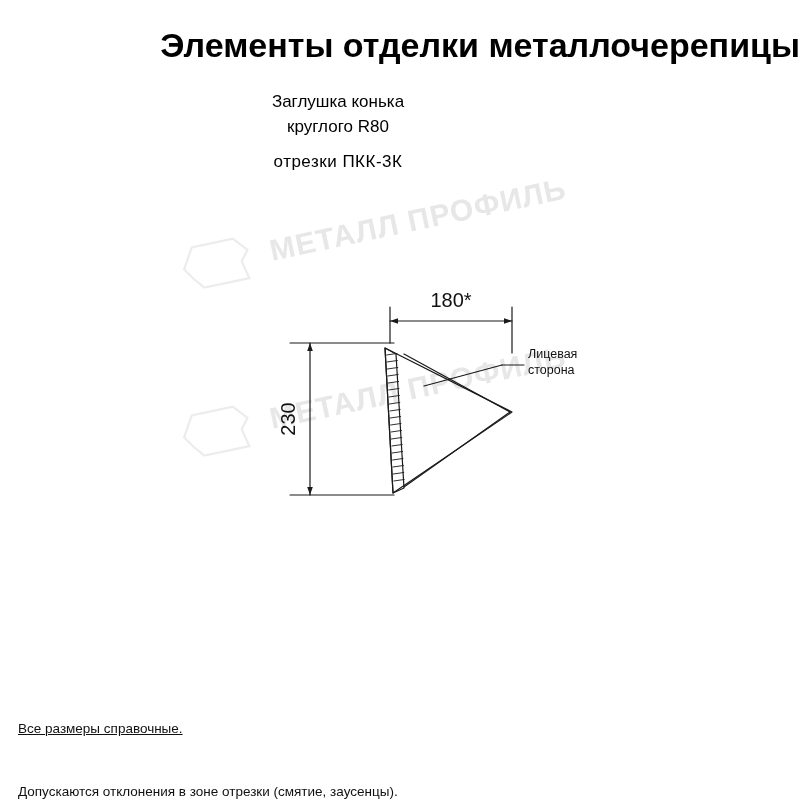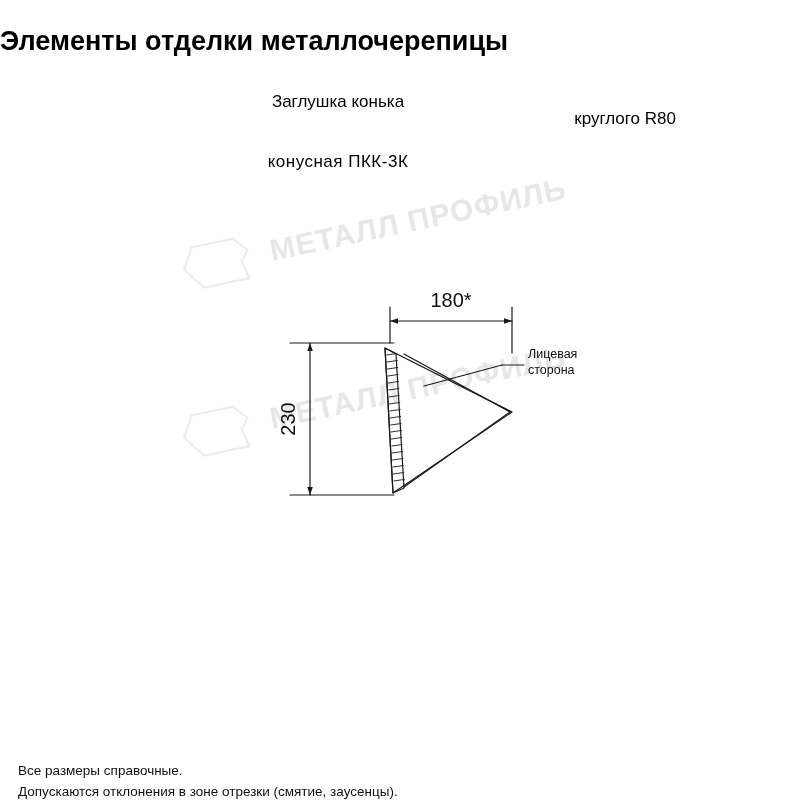--- a/index.html
+++ b/index.html
@@ -17,54 +17,54 @@
   }
   .page {
     position: absolute;
     inset: 0;
   }
   .title {
     position: absolute;
     top: 26px;
     left: 0;
     width: 800px;
-    text-align: left;
-    font-size: 27px;
+    text-align: right;
+    font-size: 34px;
     font-weight: bold;
     letter-spacing: 0px;
     color: #000000;
   }
   .subtitle {
     position: absolute;
     left: 0;
     width: 676px;
     text-align: center;
     font-size: 17px;
     color: #000000;
   }
   .sub1 { top: 92px; }
-  .sub2 { top: 109px; text-align: right; }
+  .sub2 { top: 117px; }
   .sub3 { top: 152px; letter-spacing: 0.5px; }
 
   .drawing {
     position: absolute;
     left: 172px;
     top: 215px;
     width: 480px;
     height: 330px;
   }
   .drawing svg { display: block; }
 
   .footer {
     position: absolute;
     left: 18px;
     font-size: 13.5px;
     color: #111;
   }
-  .footer1 { top: 763px; }
+  .footer1 { top: 721px; text-decoration: underline; }
   .footer2 { top: 784px; }
 
   
   .wm {
     position: absolute;
     pointer-events: none;
     opacity: 1;
   }
   .wm svg { display: block; }
   .wm-text {
@@ -96,21 +96,21 @@
   <div class="wm wm2">
     <svg width="470" height="80" viewBox="0 0 470 80">
       <path class="wm-shape" d="M8 40 L20 20 L62 20 L74 34 L66 44 L70 62 L24 62 L16 52 Z"></path>
       <text class="wm-text" x="96" y="50">МЕТАЛЛ ПРОФИЛЬ</text>
     </svg>
   </div>
 
   <div class="title">Элементы отделки металлочерепицы</div>
   <div class="subtitle sub1">Заглушка конька</div>
   <div class="subtitle sub2">круглого R80</div>
-  <div class="subtitle sub3">конусная  ПКК-3К</div>
+  <div class="subtitle sub3">отрезки  ПКК-3К</div>
 
   <div class="drawing">
     <svg width="480" height="330" viewBox="0 0 480 330">
       <g fill="none" stroke="#1a1a1a" stroke-width="1.2" stroke-linejoin="round" stroke-linecap="round">
 
         <line x1="218" y1="92" x2="218" y2="128"></line>
         <line x1="340" y1="92" x2="340" y2="138"></line>
         <line x1="218" y1="106" x2="340" y2="106"></line>
         <path d="M218 106 L226 103.2 L226 108.8 Z" fill="#1a1a1a" stroke="none"></path>
         <path d="M340 106 L332 103.2 L332 108.8 Z" fill="#1a1a1a" stroke="none"></path>

